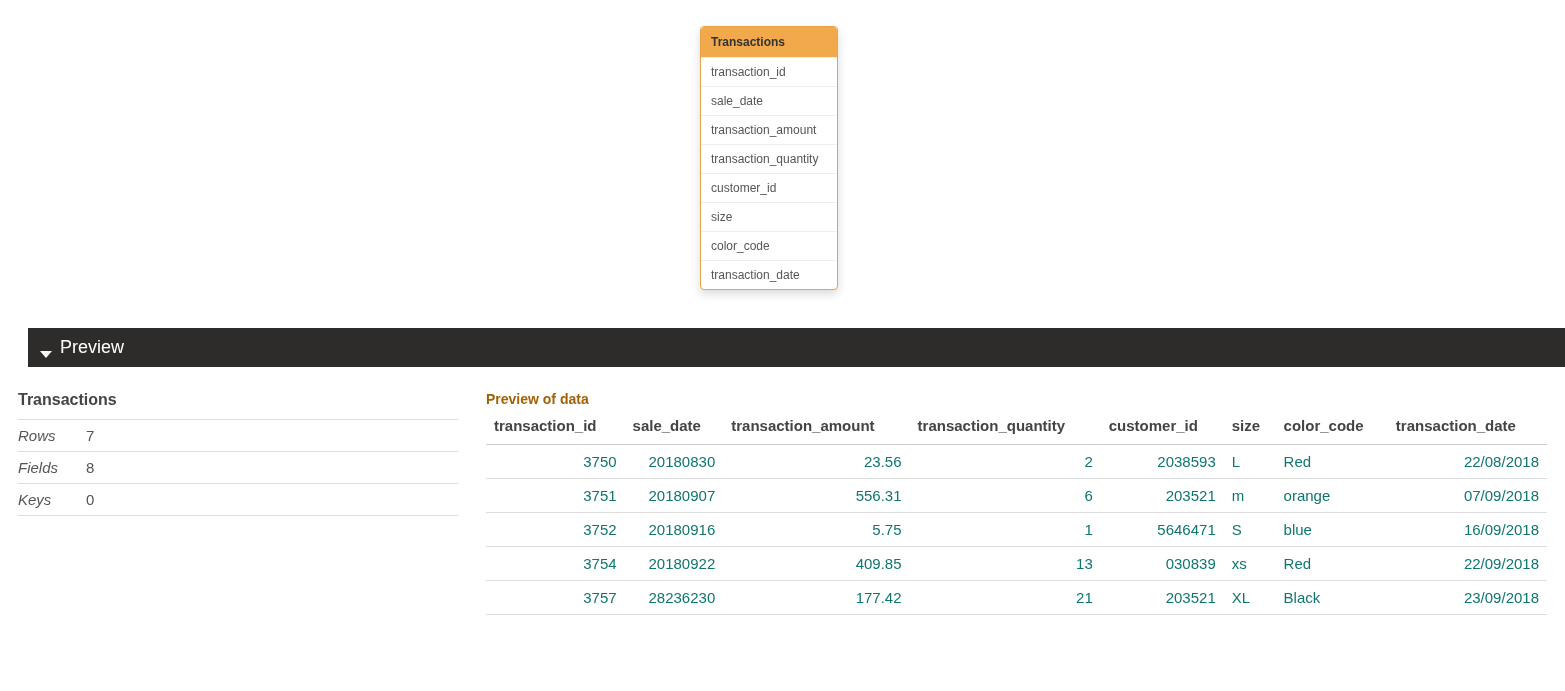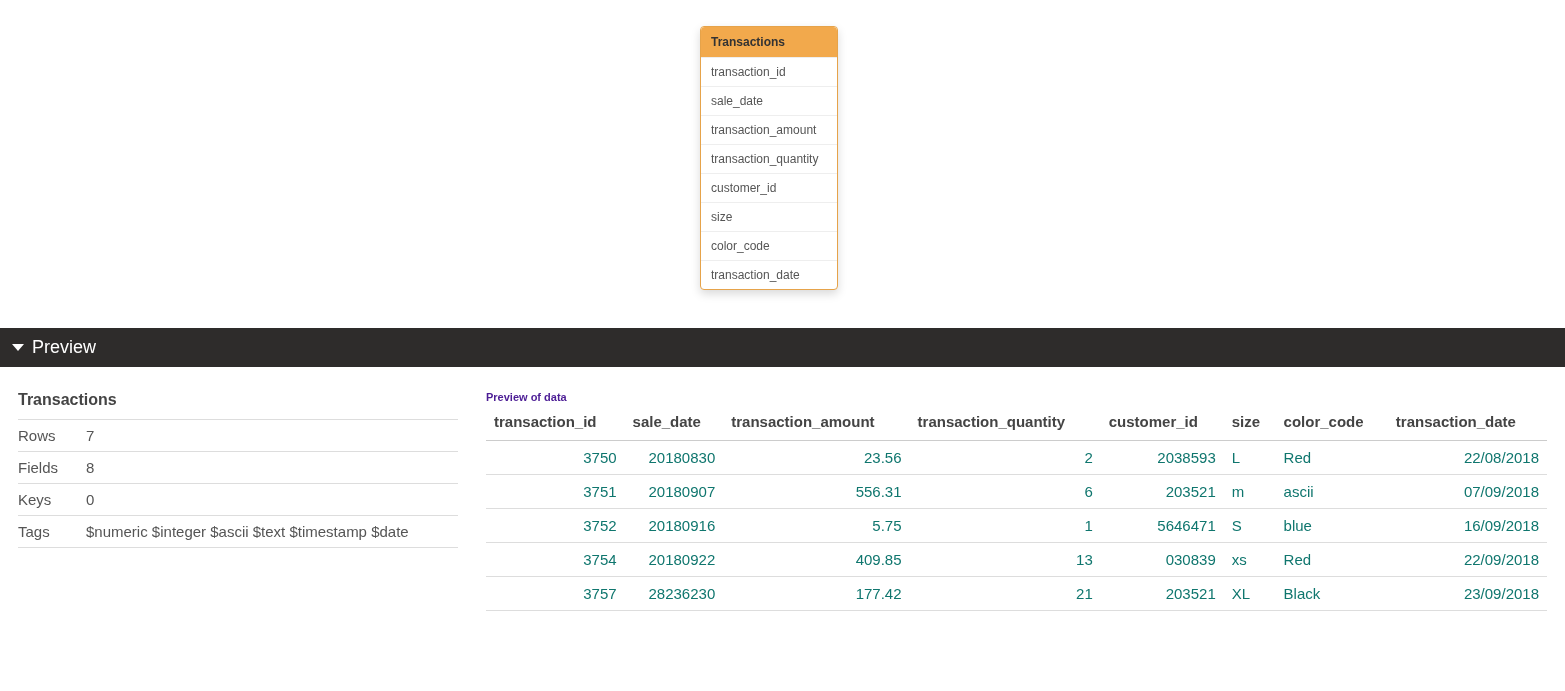--- a/index.html
+++ b/index.html
@@ -40,23 +40,24 @@
     white-space: nowrap;
     overflow: hidden;
     text-overflow: ellipsis;
   }
   .preview-bar {
     background: #2e2c2b;
     color: #fff;
     padding: 9px 12px;
     font-size: 18px;
     display: flex;
-    align-items: center;
+    align-items: flex-end;
     gap: 8px;
     cursor: pointer;
+    margin-left: 28px;
   }
   .preview-bar .chevron {
     display: inline-block;
     width: 0; height: 0;
     border-left: 6px solid transparent;
     border-right: 6px solid transparent;
     border-top: 7px solid #fff;
   }
   .preview-body {
     display: flex;
@@ -77,32 +78,33 @@
   }
   .meta-row {
     display: flex;
     border-bottom: 1px solid #ddd;
     font-size: 15px;
     color: #555;
   }
   .meta-key {
     width: 68px;
     padding: 7px 0;
+    font-style: italic;
   }
   .meta-val {
     padding: 7px 0;
     flex: 1;
   }
   .data-panel {
     flex: 1;
   }
   .data-title {
     font-weight: 700;
-    font-size: 11px;
-    color: #4c1d95;
+    font-size: 14px;
+    color: #a16207;
     padding: 6px 0 4px 0;
   }
   table.data-grid {
     width: 100%;
     border-collapse: collapse;
     font-size: 15px;
   }
   table.data-grid th {
     text-align: left;
     font-weight: 700;
@@ -151,24 +153,20 @@
       <div class="meta-val">7</div>
     </div>
     <div class="meta-row">
       <div class="meta-key">Fields</div>
       <div class="meta-val">8</div>
     </div>
     <div class="meta-row">
       <div class="meta-key">Keys</div>
       <div class="meta-val">0</div>
     </div>
-    <div class="meta-row">
-      <div class="meta-key">Tags</div>
-      <div class="meta-val">$numeric $integer $ascii $text $timestamp $date</div>
-    </div>
   </div>
 
   <div class="data-panel">
     <div class="data-title">Preview of data</div>
     <table class="data-grid">
       <thead>
         <tr>
           <th class="txt">transaction_id</th>
           <th class="txt">sale_date</th>
           <th class="txt">transaction_amount</th>
@@ -190,21 +188,21 @@
           <td class="txt">Red</td>
           <td class="num">22/08/2018</td>
         </tr>
         <tr>
           <td class="num">3751</td>
           <td class="num">20180907</td>
           <td class="num">556.31</td>
           <td class="num">6</td>
           <td class="num">203521</td>
           <td class="txt">m</td>
-          <td class="txt">ascii</td>
+          <td class="txt">orange</td>
           <td class="num">07/09/2018</td>
         </tr>
         <tr>
           <td class="num">3752</td>
           <td class="num">20180916</td>
           <td class="num">5.75</td>
           <td class="num">1</td>
           <td class="num">5646471</td>
           <td class="txt">S</td>
           <td class="txt">blue</td>

